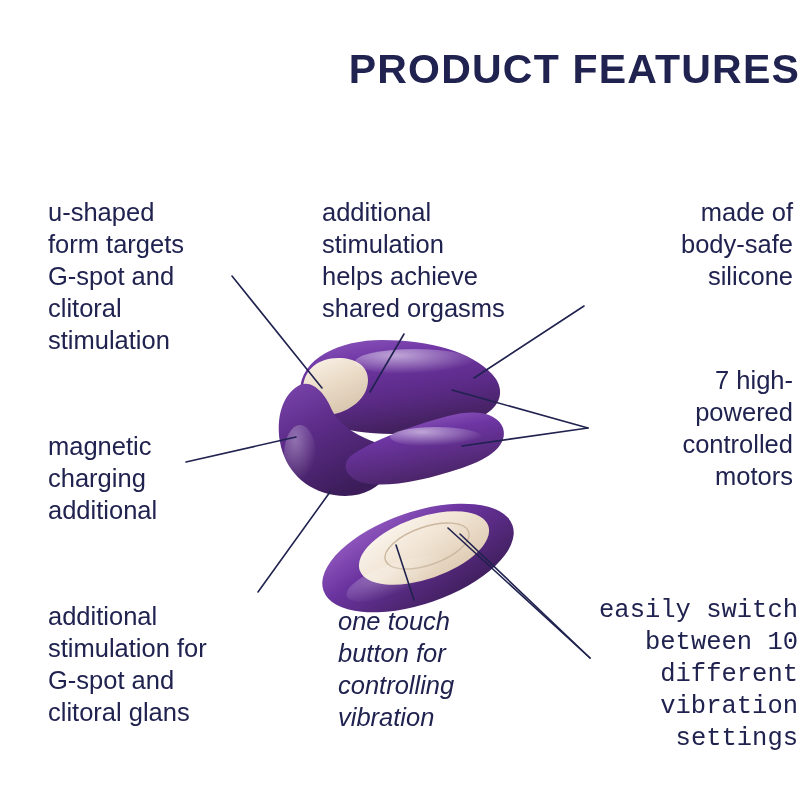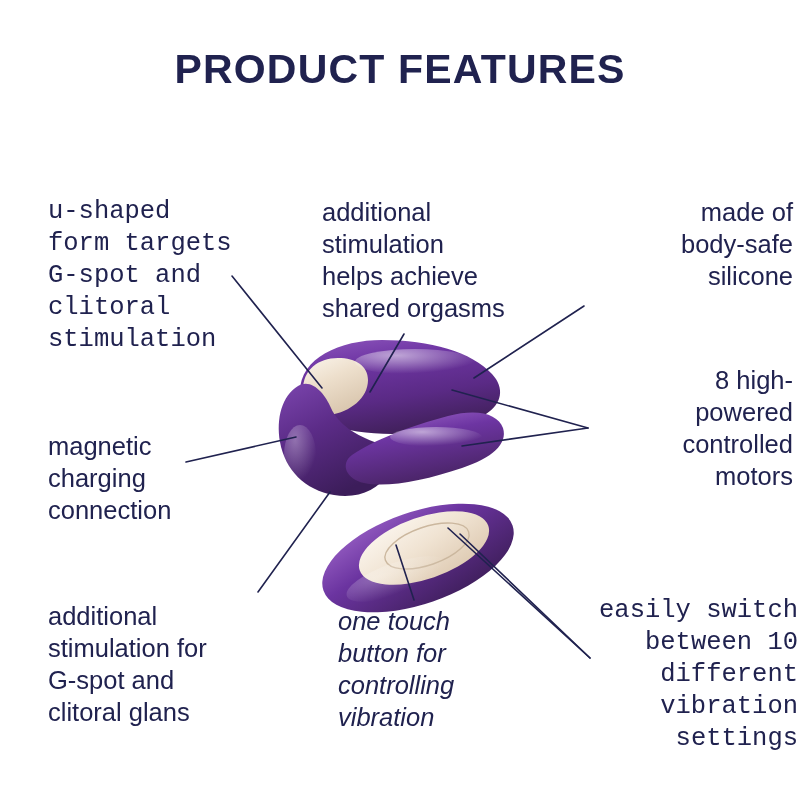--- a/index.html
+++ b/index.html
@@ -16,21 +16,21 @@
     width: 800px;
     height: 800px;
     background: #ffffff;
     overflow: hidden;
   }
   #page-title {
     position: absolute;
     top: 46px;
     left: 0;
     width: 800px;
-    text-align: center;
+    text-align: right;
     font-size: 41px;
     font-weight: 700;
     letter-spacing: 1.2px;
     color: #20224f;
     font-family: "Liberation Sans", sans-serif;
   }
 
   .callout {
     position: absolute;
     color: #20224f;
@@ -38,21 +38,21 @@
     line-height: 32px;
     font-weight: 500;
     font-family: "Liberation Sans", sans-serif;
     white-space: pre-line;
   }
   .callout.left  { text-align: left; }
   .callout.right { text-align: right; }
   .callout.center{ text-align: left; }
 
   
-  #c-ushape      { left: 48px;  top: 196px; width: 215px; font-family: Liberation Mono, monospace; }
+  #c-ushape      { left: 48px;  top: 196px; width: 215px; }
   #c-magnetic    { left: 48px;  top: 430px; width: 215px; }
   #c-addstim-g   { left: 48px;  top: 600px; width: 230px; }
   #c-addstim-sh  { left: 322px; top: 196px; width: 235px; }
   #c-onetouch    { left: 338px; top: 605px; width: 190px; font-style: italic; }
   #c-silicone    { left: 598px; top: 196px; width: 195px; }
   #c-motors      { left: 598px; top: 364px; width: 195px; }
   #c-settings    { left: 598px; top: 595px; width: 200px; font-family: Liberation Mono, monospace; }
 
   #leader-lines, #product-art {
     position: absolute;
@@ -179,42 +179,42 @@
   </svg>
 
   <div class="callout left" id="c-ushape">u-shaped
 form targets
 G-spot and
 clitoral
 stimulation</div>
 
   <div class="callout left" id="c-magnetic">magnetic
 charging
-connection</div>
+additional</div>
 
   <div class="callout left" id="c-addstim-g">additional
 stimulation for
 G-spot and
 clitoral glans</div>
 
   <div class="callout center" id="c-addstim-sh">additional
 stimulation
 helps achieve
 shared orgasms</div>
 
   <div class="callout center" id="c-onetouch">one touch
 button for
 controlling
 vibration</div>
 
   <div class="callout right" id="c-silicone">made of
 body-safe
 silicone</div>
 
-  <div class="callout right" id="c-motors">8 high-
+  <div class="callout right" id="c-motors">7 high-
 powered
 controlled
 motors</div>
 
   <div class="callout right" id="c-settings">easily switch
 between 10
 different
 vibration
 settings</div>
 

